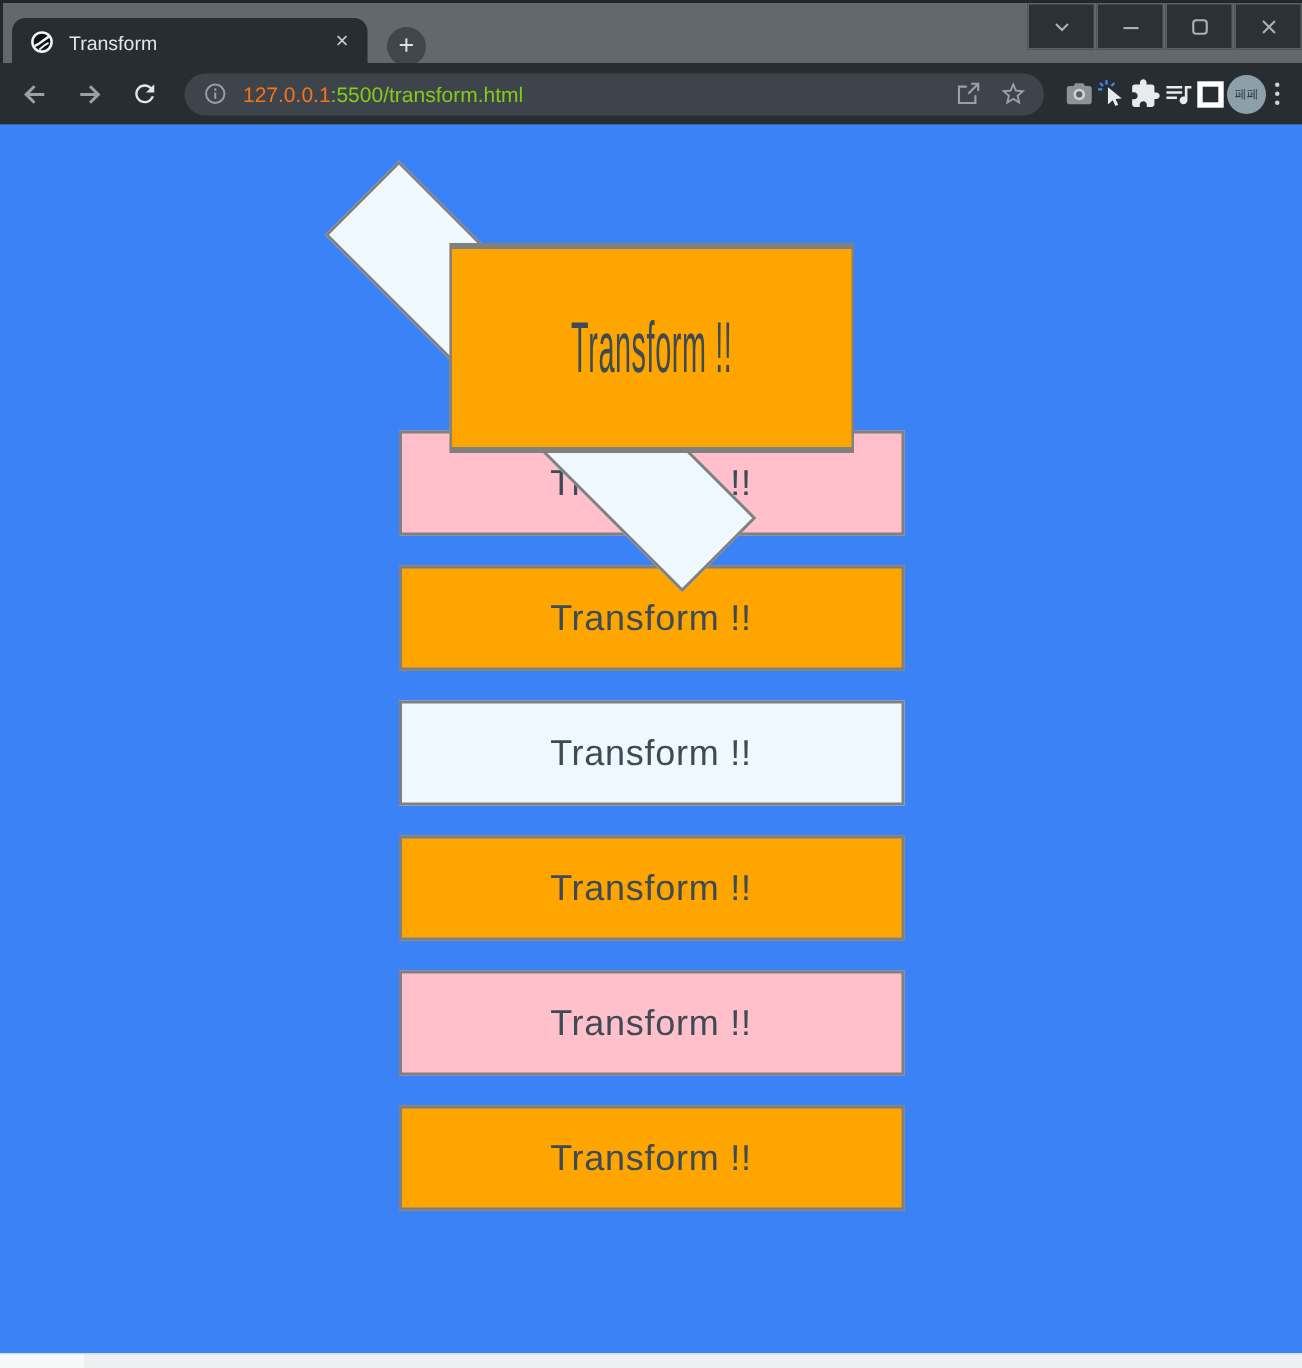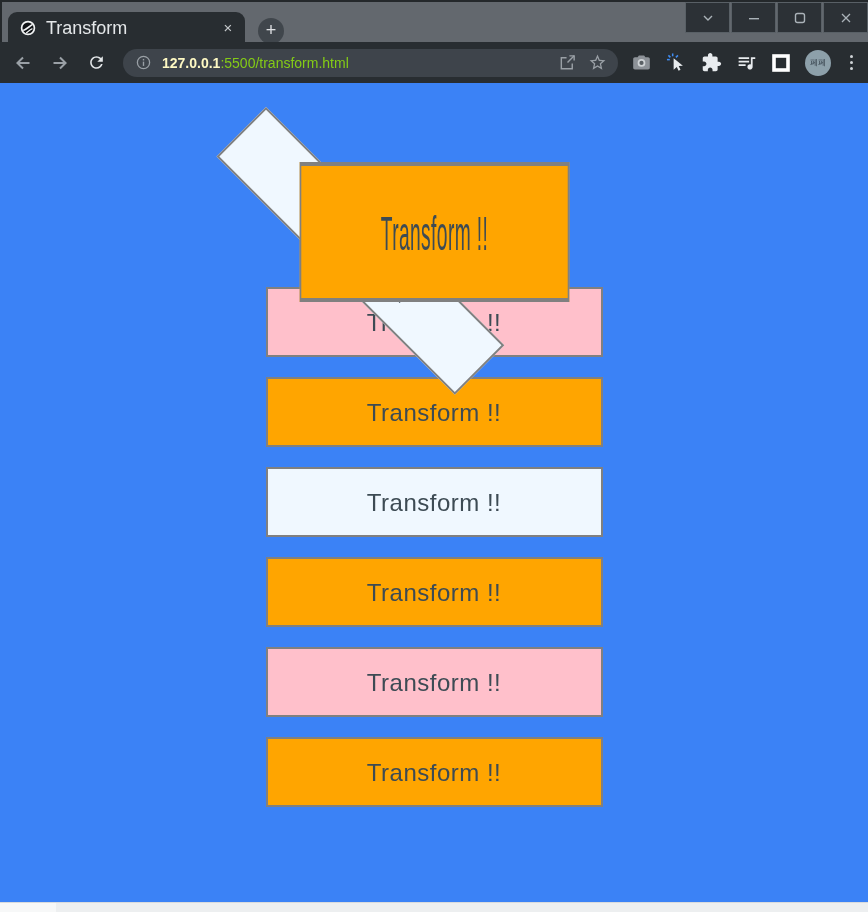--- a/index.html
+++ b/index.html
@@ -10,21 +10,21 @@
 
   
   .titlebar { position: relative; height: 42px; background: #63686e; border-top: 2px solid #24282b; }
   .titlebar::before { content:""; position:absolute; left:0; top:0; width:2px; height:42px; background:#24282b; }
 
   .tab {
     position: absolute; left: 8px; top: 10px; width: 237px; height: 32px;
     background: #282d31; border-radius: 9px 9px 0 0;
     display: flex; align-items: center; padding: 0 8px 0 12px; cursor: default;
   }
-  .tab-title { color: #e4e7e9; font-size: 18px; margin-left: 10px; flex: 1;
+  .tab-title { color: #e4e7e9; font-size: 13px; margin-left: 10px; flex: 1;
     white-space: nowrap; overflow: hidden; }
   .tab-close { color: #c6cacd; font-size: 15px; width: 18px; height: 18px; line-height: 17px;
     text-align: center; border-radius: 50%; }
 
   .newtab-btn {
     position: absolute; left: 258px; top: 16px; width: 26px; height: 26px; border-radius: 50%;
     background: #40464c; color: #dde0e3; font-size: 18px; line-height: 24px; text-align: center;
   }
 
   .win-controls { position: absolute; right: 0; top: 0; height: 31px; display: flex; }
@@ -38,25 +38,25 @@
   .toolbar {
     position: relative; height: 41px; background: #282d31;
     display: flex; align-items: center; padding: 0 10px;
   }
   .nav-btn { width: 25px; height: 25px; margin-right: 12px; display: flex; align-items: center; justify-content: center; border-radius: 50%; }
   .urlbar {
     height: 28px; flex: 1; margin: 0 6px 0 2px; background: #3e444b; border-radius: 14px;
     display: flex; align-items: center; padding: 0 10px 0 12px; min-width: 0;
   }
   .url-text { font-size: 14px; margin-left: 10px; flex: 1; white-space: nowrap; overflow: hidden; }
-  .url-host { color: #fef9c3; font-weight: bold; }
+  .url-host { color: #f97316; }
   .url-rest { color: #84cc16; }
   .pill-icon { width: 22px; height: 22px; display: flex; align-items: center; justify-content: center; margin-left: 8px; }
 
-  .ext-area { display: flex; align-items: center; gap: 13px; margin-left: 6px; }
+  .ext-area { display: flex; align-items: center; margin-left: 6px; }
   .ext-icon { width: 22px; height: 22px; display: flex; align-items: center; justify-content: center; }
   .avatar {
     width: 26px; height: 26px; border-radius: 50%; background: #8da0aa;
     color: #2b3640; font-size: 8px; display: flex; align-items: center; justify-content: center;
     letter-spacing: 0; overflow: hidden;
   }
   .dots { display: flex; flex-direction: column; gap: 3px; align-items: center; width: 14px; }
   .dots i { width: 3px; height: 3px; border-radius: 50%; background: #cfd3d6; }
 
   

